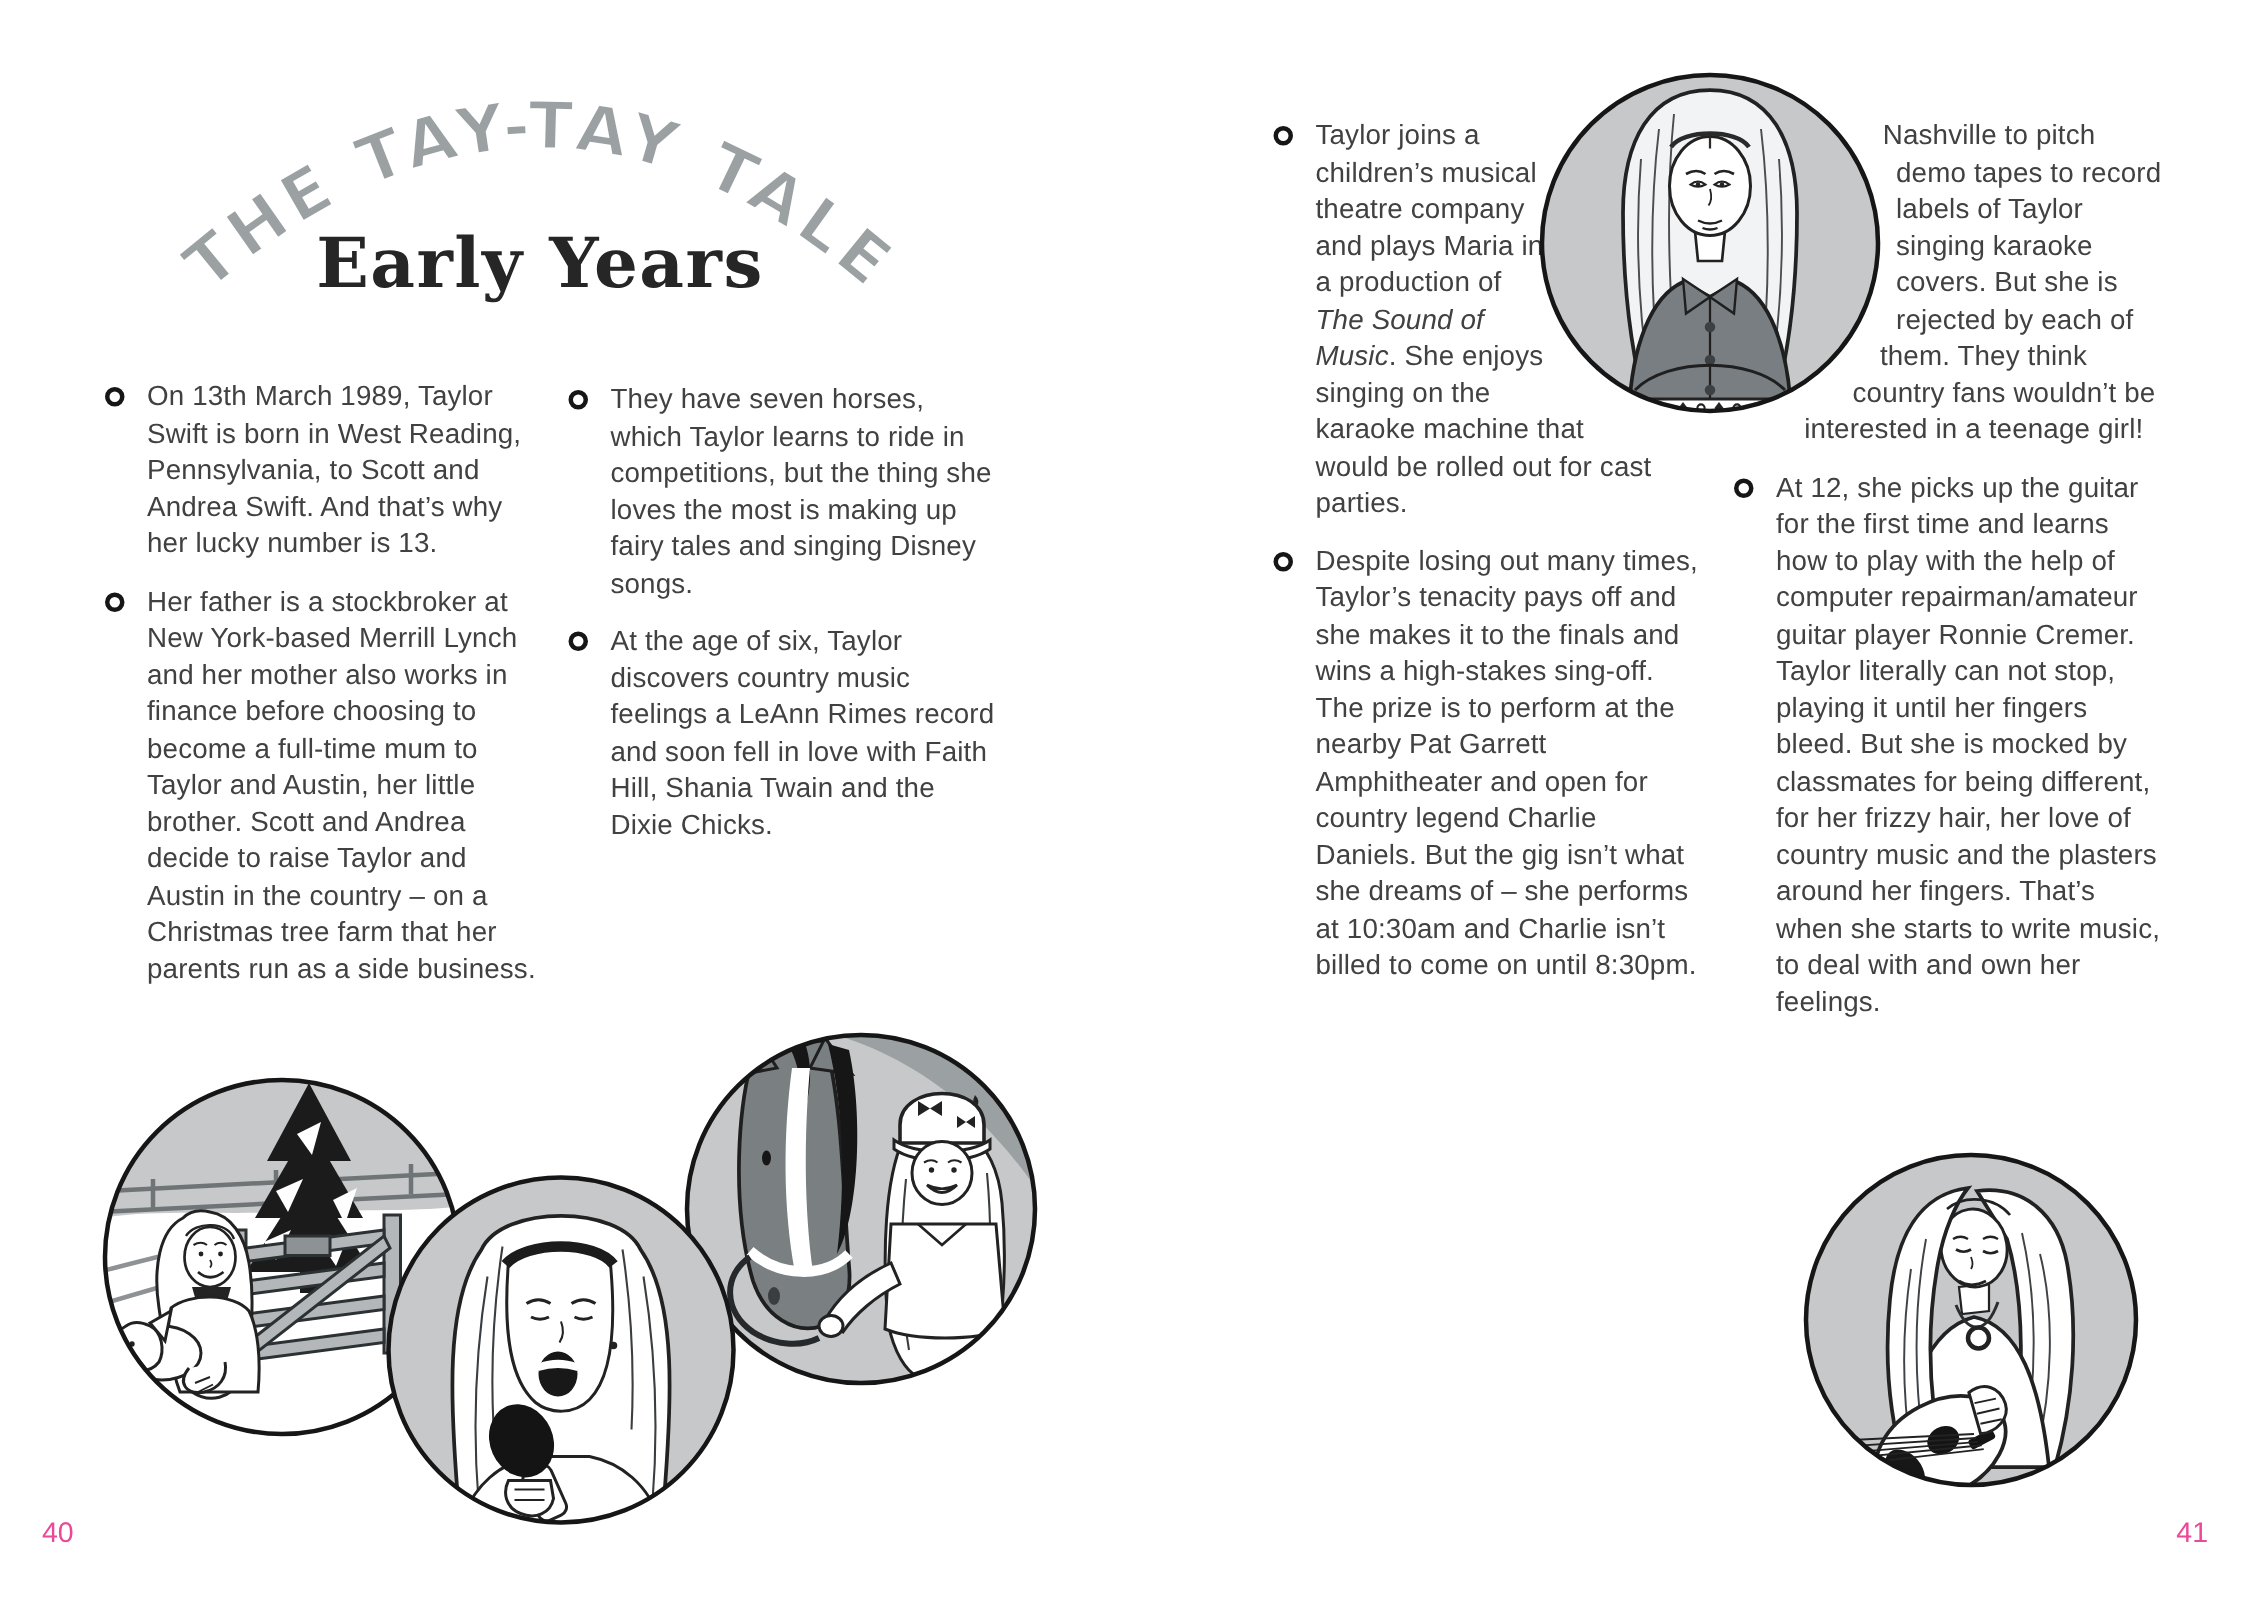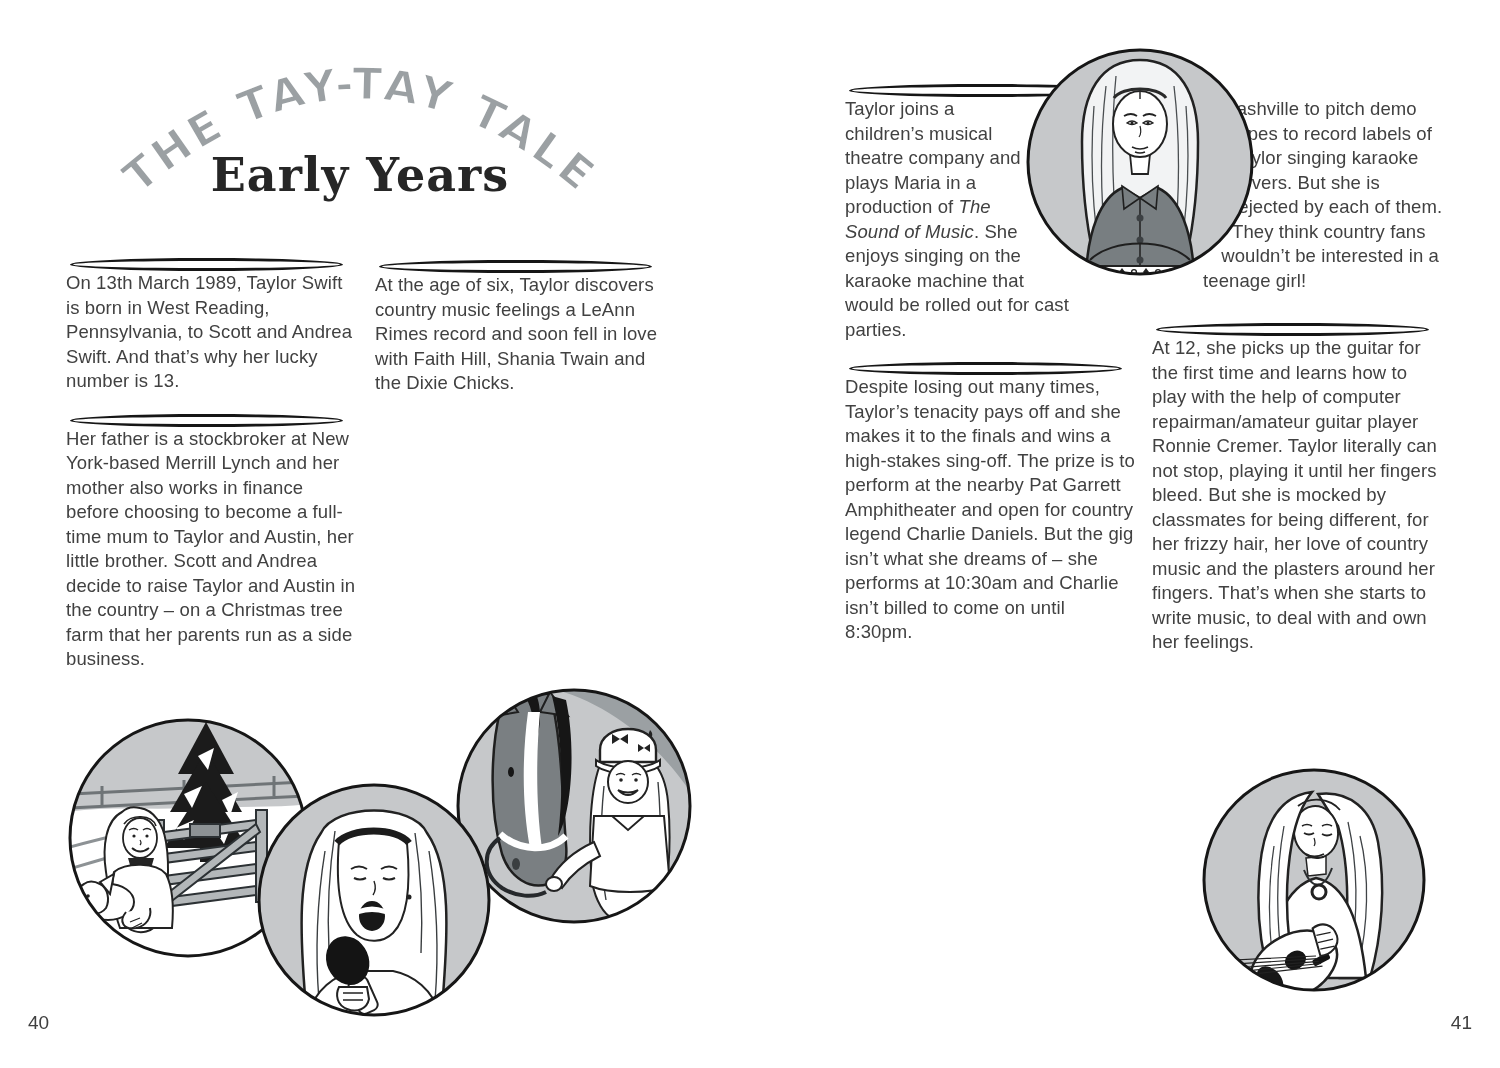--- a/index.html
+++ b/index.html
@@ -5,31 +5,31 @@
   html,body{margin:0;padding:0;background:#ffffff;}
   .canvas{position:relative;width:1500px;height:1068px;background:#fff;overflow:hidden;
           font-family:"Liberation Sans",sans-serif;color:#414141;}
   
   .arc-svg{position:absolute;left:80px;top:42px;width:560px;height:190px;}
   .early-years{position:absolute;left:85px;top:148px;width:550px;text-align:center;
                font-family:"DejaVu Serif",serif;font-weight:bold;font-size:46px;
                letter-spacing:1px;color:#262626;}
   
   .col{position:absolute;}
-  .bullet{display:flex;margin-top:14px;flex-direction:column;}
+  .bullet{display:flex;margin-top:14px;}
   .bullet:first-child{margin-top:0;}
   .ring{flex:0 0 7px;height:7px;border:3px solid #161616;border-radius:50%;
         background:#fff;margin:6px 15px 0 4px;}
   .ring.ghost{visibility:hidden;}
   .btxt{font-size:18.5px;line-height:24.5px;letter-spacing:0.1px;color:#414141;}
   .btxt i{font-style:italic;}
   
   .wrapR{float:right;width:106px;height:204px;shape-outside:circle(123px at 109px 84px);shape-margin:4px;}
   .wrapL{float:left;width:80px;height:206px;shape-outside:circle(123px at -41px 84px);shape-margin:4px;}
-  .pagenum{position:absolute;top:1012px;font-size:19px;color:#404040;}
+  .pagenum{position:absolute;top:1012px;font-size:19px;color:#ec4899;}
   .pn-left{left:28px;}
   .pn-right{right:28px;text-align:left;}
   .illus{position:absolute;}
 </style>
 </head>
 <body>
 
 <div class="canvas">
 
   <svg class="arc-svg" viewBox="0 0 560 190">
@@ -51,20 +51,24 @@
       <span class="ring"></span>
       <div class="btxt">On 13th March 1989, Taylor Swift is born in West Reading, Pennsylvania, to Scott and Andrea Swift. And that’s why her lucky number is 13.</div>
     </div>
     <div class="bullet">
       <span class="ring"></span>
       <div class="btxt">Her father is a stockbroker at New York-based Merrill Lynch and her mother also works in finance before choosing to become a full-time mum to Taylor and Austin, her little brother. Scott and Andrea decide to raise Taylor and Austin in the country – on a Christmas tree farm that her parents run as a side business.</div>
     </div>
   </div>
 
   <div class="col" style="left:375px;top:254px;width:292px;">
+    <div class="bullet">
+      <span class="ring"></span>
+      <div class="btxt">They have seven horses, which Taylor learns to ride in competitions, but the thing she loves the most is making up fairy tales and singing Disney songs.</div>
+    </div>
     <div class="bullet">
       <span class="ring"></span>
       <div class="btxt">At the age of six, Taylor discovers country music feelings a LeAnn Rimes record and soon fell in love with Faith Hill, Shania Twain and the Dixie Chicks.</div>
     </div>
   </div>
 
   <svg class="illus" style="left:66px;top:716px;width:244px;height:244px;" viewBox="0 0 244 244">
     <defs>
         <clipPath id="cpA">
           <circle cx="122" cy="122" r="118"></circle>

